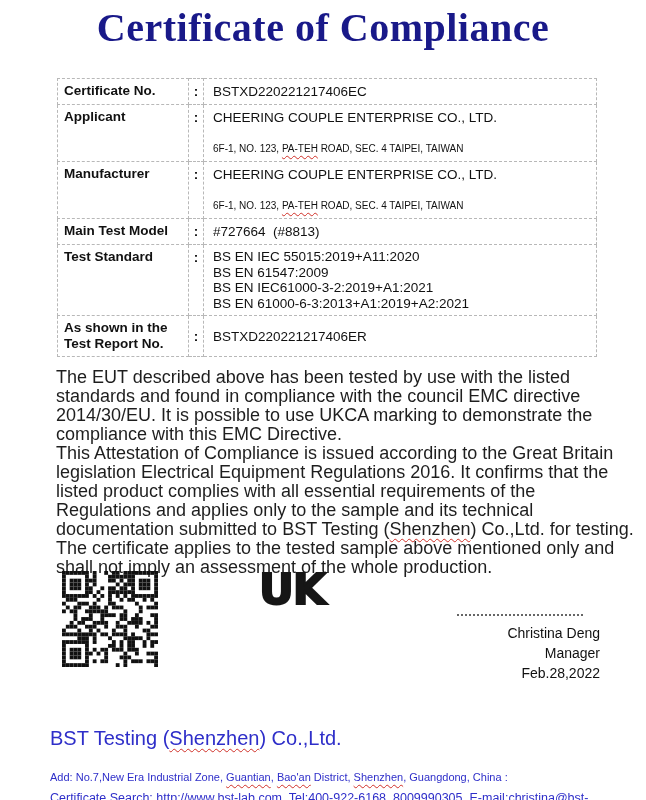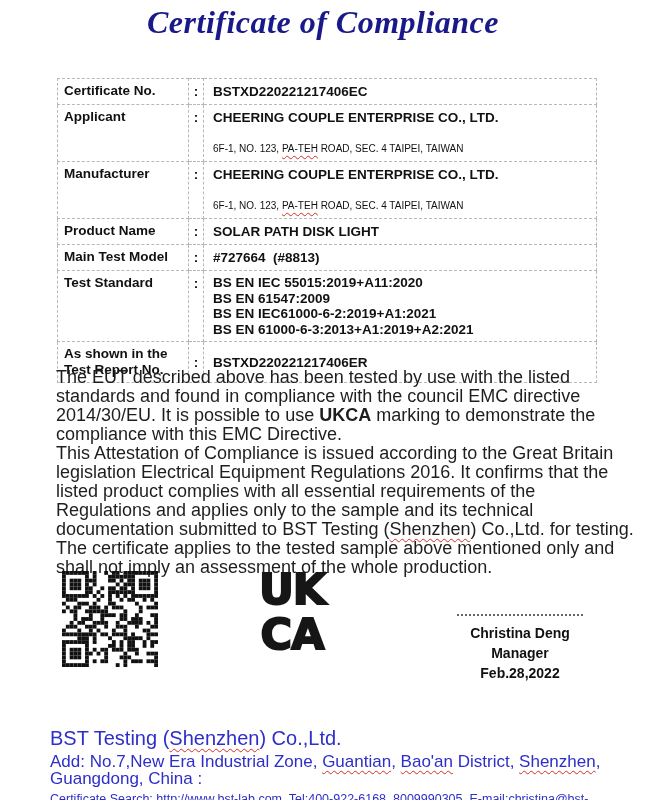--- a/index.html
+++ b/index.html
@@ -1,56 +1,56 @@
 <!DOCTYPE html>
 <html><head>
 <meta charset="utf-8">
 <style>
   html,body{margin:0;padding:0;background:#ffffff;}
   .page{position:relative;width:646px;height:800px;background:#ffffff;overflow:hidden;
         font-family:"Liberation Sans",sans-serif;color:#1c1c1c;}
 
   .title{position:absolute;top:4px;left:0;width:100%;margin:0;text-align:center;
-         font-family:"Liberation Serif",serif;font-weight:bold;font-size:32px;
-         color:#191989;letter-spacing:.5px;font-style:italic;}
+         font-family:"Liberation Serif",serif;font-weight:bold;font-size:40px;
+         color:#191989;letter-spacing:.5px;}
 
   .info-table{position:absolute;left:57px;top:78px;width:540px;border-collapse:collapse;
               font-size:13.5px;color:#111111;}
   .info-table td{border:1px dashed #b8b8b8;vertical-align:top;padding:4px 6px;line-height:17px;}
   .info-table td.lbl{width:118px;font-weight:bold;line-height:16px;}
   .info-table td.sep{width:10px;font-weight:bold;text-align:center;padding-left:2px;padding-right:2px;}
   .info-table td.val{padding-left:9px;}
   .info-table td.mid{vertical-align:middle;}
   .vline{white-space:pre-wrap;}
   .vline.gap{margin-top:13px;}
   .vline.tight{line-height:15.5px;}
-  .b{font-weight:bold;}
+  .b{font-weight:normal;}
   .serif{font-family:Liberation Sans, sans-serif;font-size:10px;}
   .sq{text-decoration-line:underline;text-decoration-style:wavy;text-decoration-color:#d03028;
       text-decoration-thickness:1px;text-underline-offset:3px;text-decoration-skip-ink:none;text-align:center;}
   .u{text-decoration-line:underline;text-underline-offset:2px;}
 
   .body-text{position:absolute;left:56px;top:368px;width:578px;font-size:18px;
              line-height:19px;color:#1e1e1e;}
   .para{margin:0;}
 
   .qr{position:absolute;left:62px;top:571px;width:96px;height:96px;}
 
   .ukca{position:absolute;left:244px;top:567px;width:96px;text-align:center;
         font-family:"DejaVu Sans",sans-serif;font-weight:bold;font-size:43px;
         line-height:45px;color:#161616;letter-spacing:-1px;
         -webkit-text-stroke:2px #161616;}
 
-  .signature{position:absolute;left:440px;top:614px;width:160px;text-align:center;
+  .signature{position:absolute;left:440px;top:614px;width:160px;text-align:right;
              font-size:14px;line-height:20px;color:#111111;}
   .sig-line{width:126px;margin:0 auto 7px auto;border-top:2px dotted #666666;height:0;}
 
   .footer{position:absolute;left:50px;top:727px;width:580px;color:#2e2ec9;}
   .f-company{font-size:20px;line-height:22px;}
-  .f-address{font-size:17px;line-height:17px;margin-top:4px;}
+  .f-address{font-size:11px;line-height:17px;margin-top:20px;}
   .f-contact{font-size:12.5px;line-height:17px;margin-top:4px;}
 </style>
 </head>
 <body>
 
 <div class="page">
 
   <h1 class="title">Certificate of Compliance</h1>
 
   <table class="info-table">
@@ -72,40 +72,33 @@
         </tr>
         <tr>
           <td class="lbl">Manufacturer</td>
           <td class="sep">:</td>
           <td class="val">
             <div class="vline"><span class="b">CHEERING COUPLE ENTERPRISE CO., LTD.</span></div>
             <div class="vline gap"><span class="serif">6F-1, NO. 123, </span><span class="sq serif">PA-TEH</span><span class="serif"> ROAD, SEC. 4 TAIPEI, TAIWAN</span></div>
           </td>
         </tr>
         <tr>
-          <td class="lbl">Product Name</td>
-          <td class="sep">:</td>
-          <td class="val">
-            <div class="vline"><span class="b">SOLAR PATH DISK LIGHT</span></div>
-          </td>
-        </tr>
-        <tr>
           <td class="lbl">Main Test Model</td>
           <td class="sep">:</td>
           <td class="val">
             <div class="vline"><span class="b">#727664  (#8813)</span></div>
           </td>
         </tr>
         <tr>
           <td class="lbl">Test Standard</td>
           <td class="sep">:</td>
           <td class="val">
             <div class="vline tight"><span class="b">BS EN IEC 55015:2019+A11:2020</span></div>
             <div class="vline tight"><span class="b">BS EN 61547:2009</span></div>
-            <div class="vline tight"><span class="b">BS EN IEC61000-6-2:2019+A1:2021</span></div>
+            <div class="vline tight"><span class="b">BS EN IEC61000-3-2:2019+A1:2021</span></div>
             <div class="vline tight"><span class="b">BS EN 61000-6-3:2013+A1:2019+A2:2021</span></div>
           </td>
         </tr>
         <tr>
           <td class="lbl">As shown in the Test Report No.</td>
           <td class="sep mid">:</td>
           <td class="val mid">
             <div class="vline"><span class="b">BSTXD220221217406ER</span></div>
           </td>
         </tr>
@@ -440,21 +433,20 @@
           <rect x="20" y="96" width="4" height="4"></rect>
           <rect x="24" y="96" width="4" height="4"></rect>
           <rect x="56" y="96" width="4" height="4"></rect>
           <rect x="64" y="96" width="4" height="4"></rect>
           <rect x="96" y="96" width="4" height="4"></rect>
         </g>
       </svg></div>
 
   <div class="ukca">
     <div class="ukca-line">UK</div>
-    <div class="ukca-line">CA</div>
   </div>
 
   <div class="signature">
     <div class="sig-line"></div>
     <div class="b">Christina Deng</div>
     <div class="b">Manager</div>
     <div class="b">Feb.28,2022</div>
   </div>
 
   <div class="footer">

